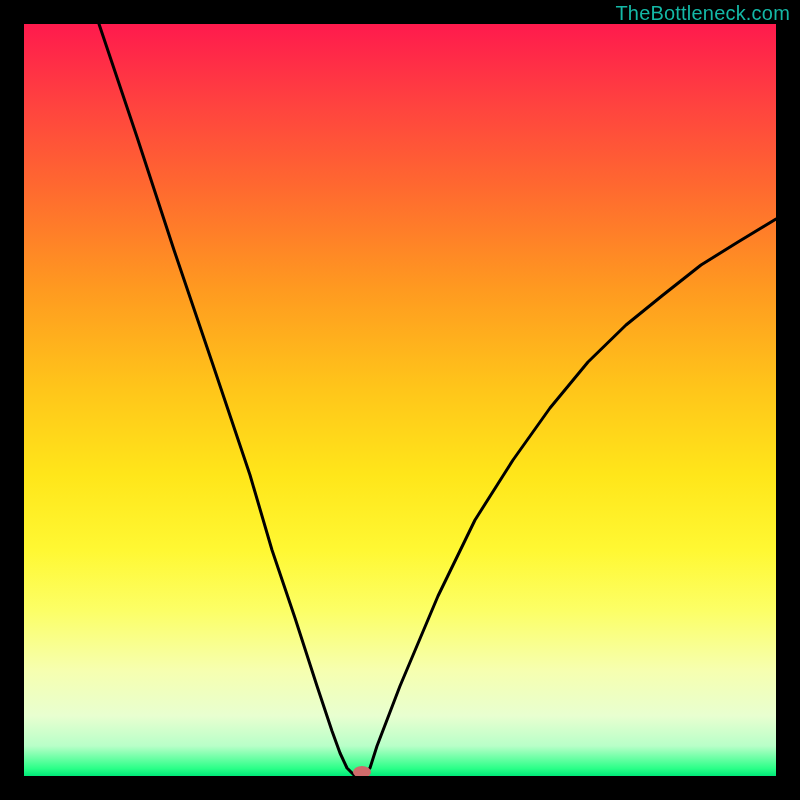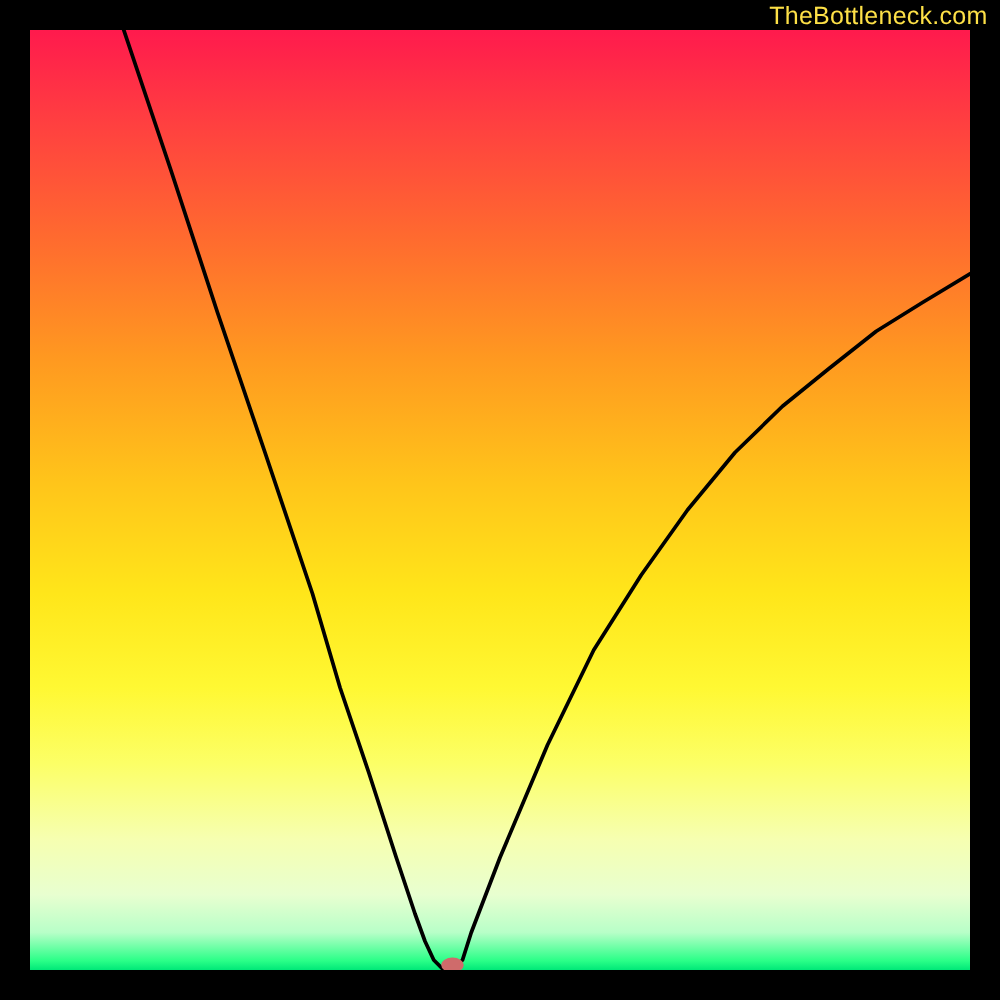--- a/index.html
+++ b/index.html
@@ -38,21 +38,21 @@
       #b8ffc8 96%,
       #2bff88 99%,
       #00e878 100%
     );
     overflow: hidden;
   }
   .watermark {
     position: absolute;
     top: 2px;
     right: 10px;
-    color: #fde047;
+    color: #14b8a6;
     font-size: 20px;
     font-weight: 500;
     letter-spacing: 0.2px;
     z-index: 10;
   }
   .curve {
     position: absolute;
     top: 0;
     left: 0;
     width: 752px;

